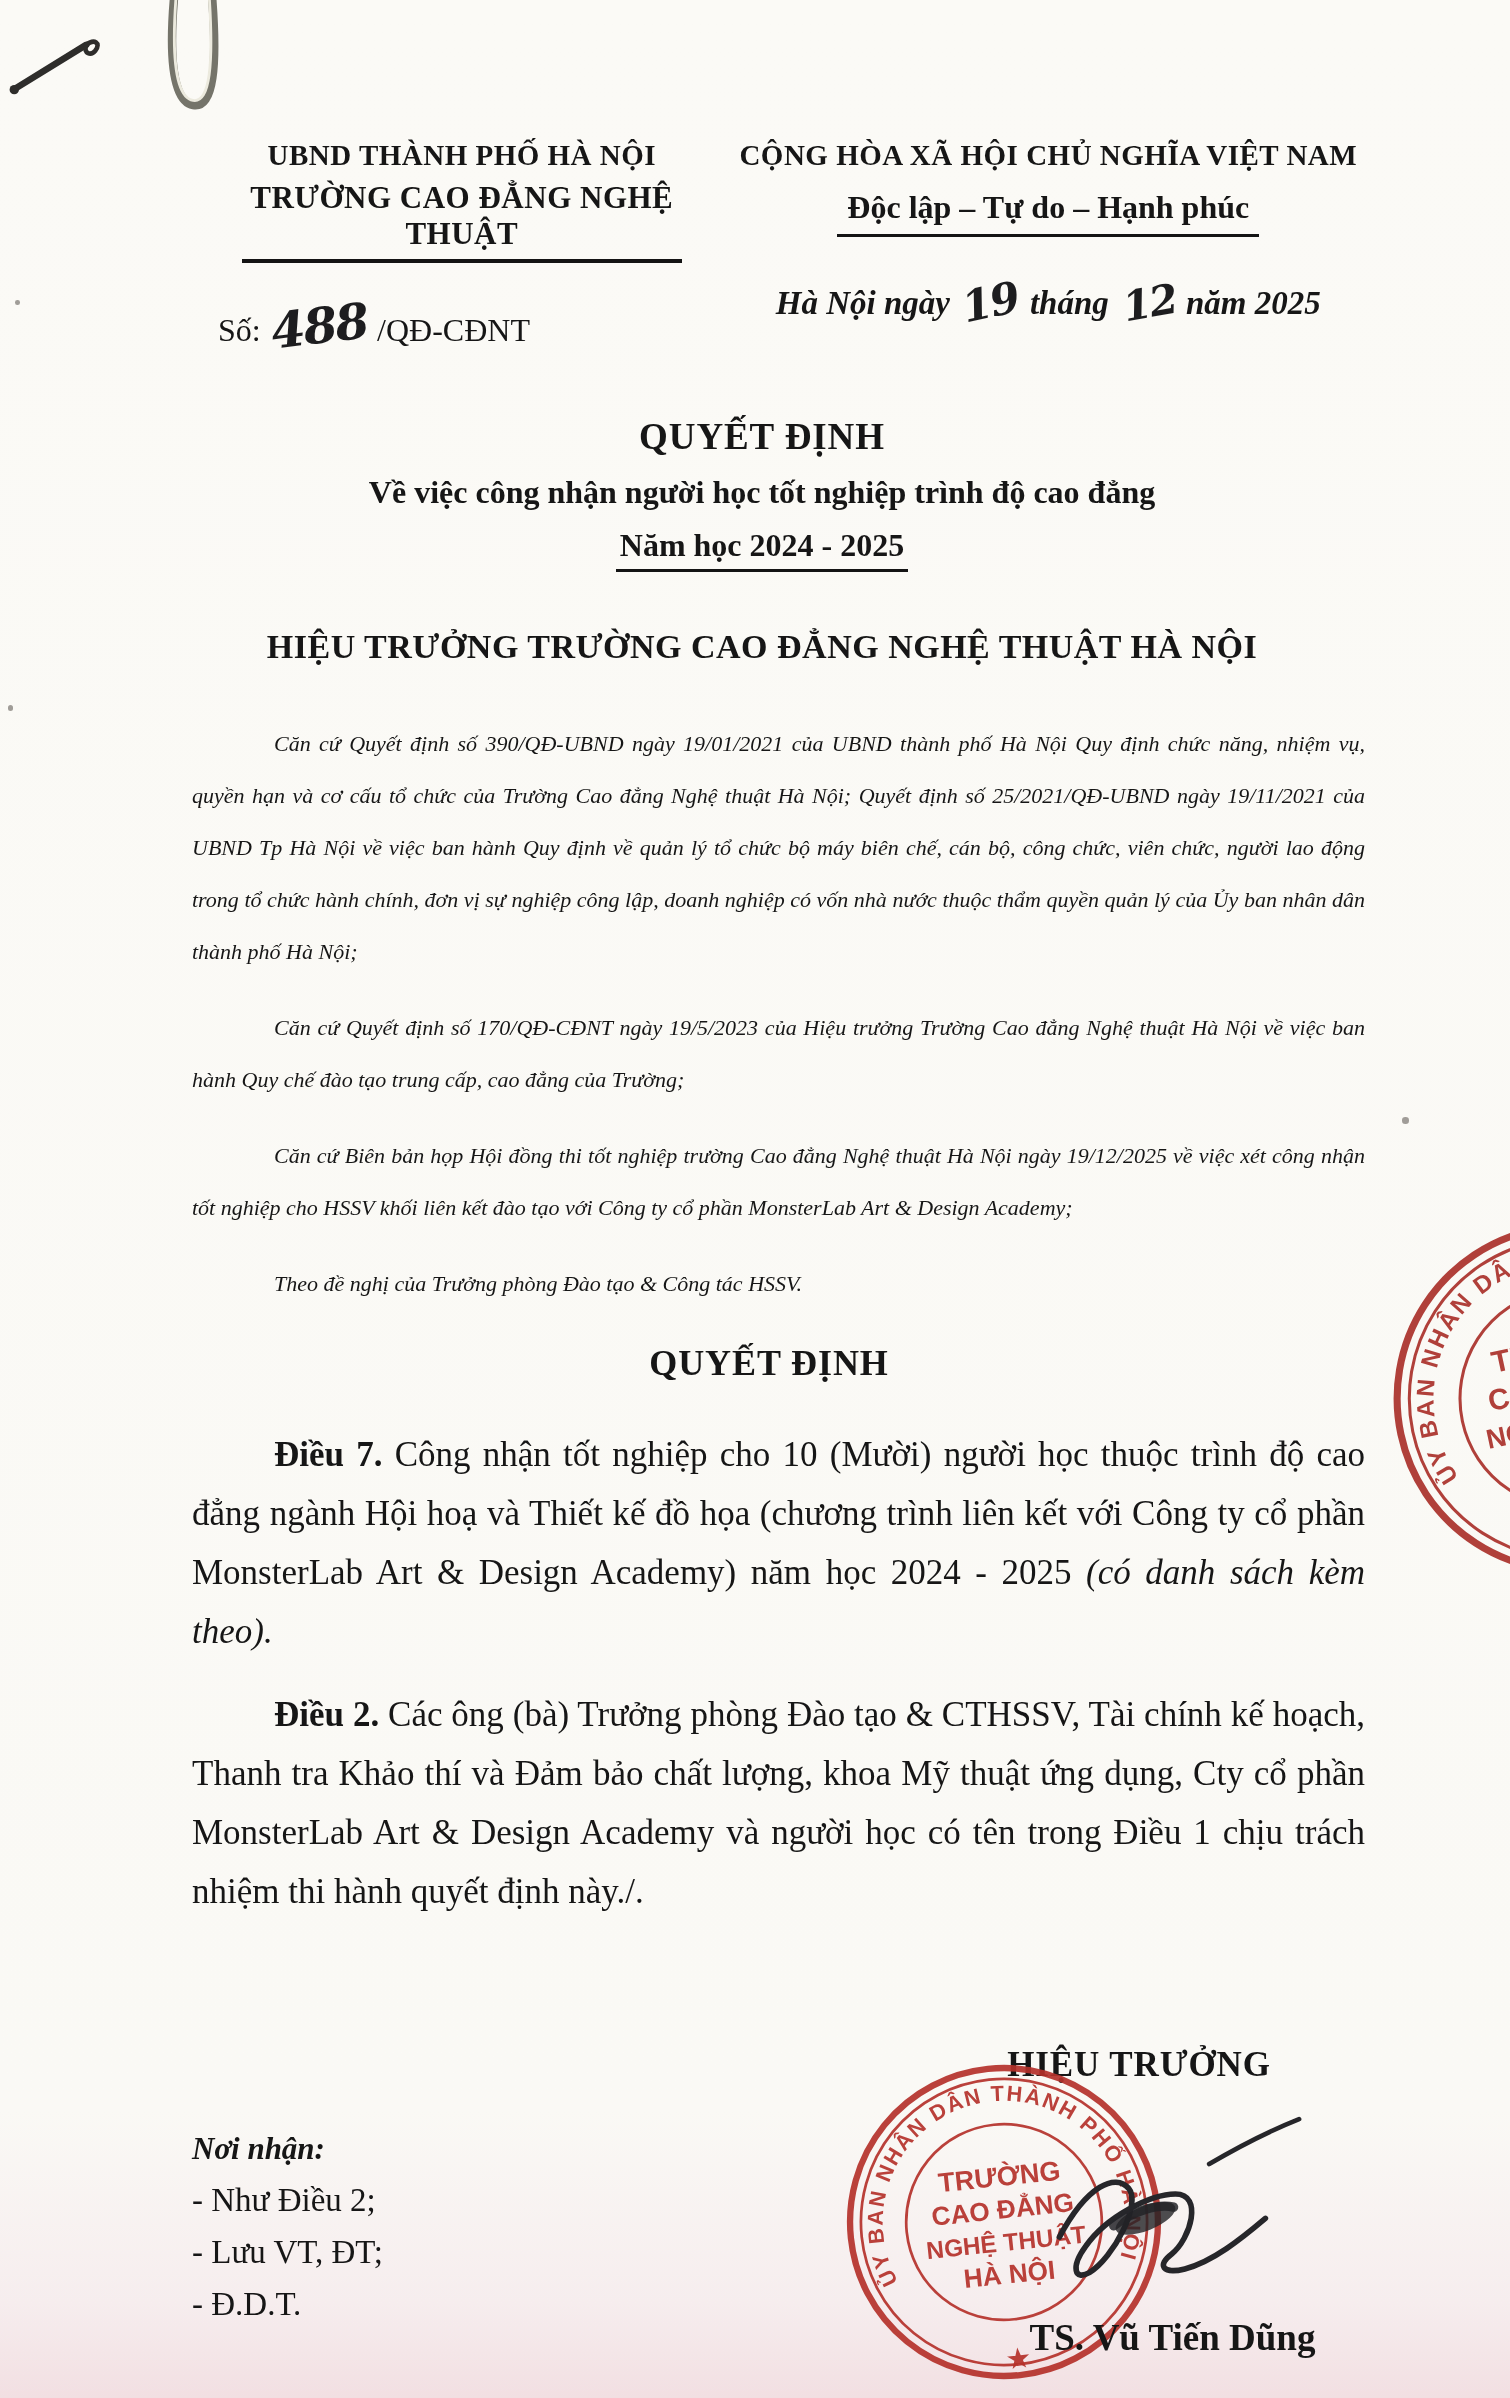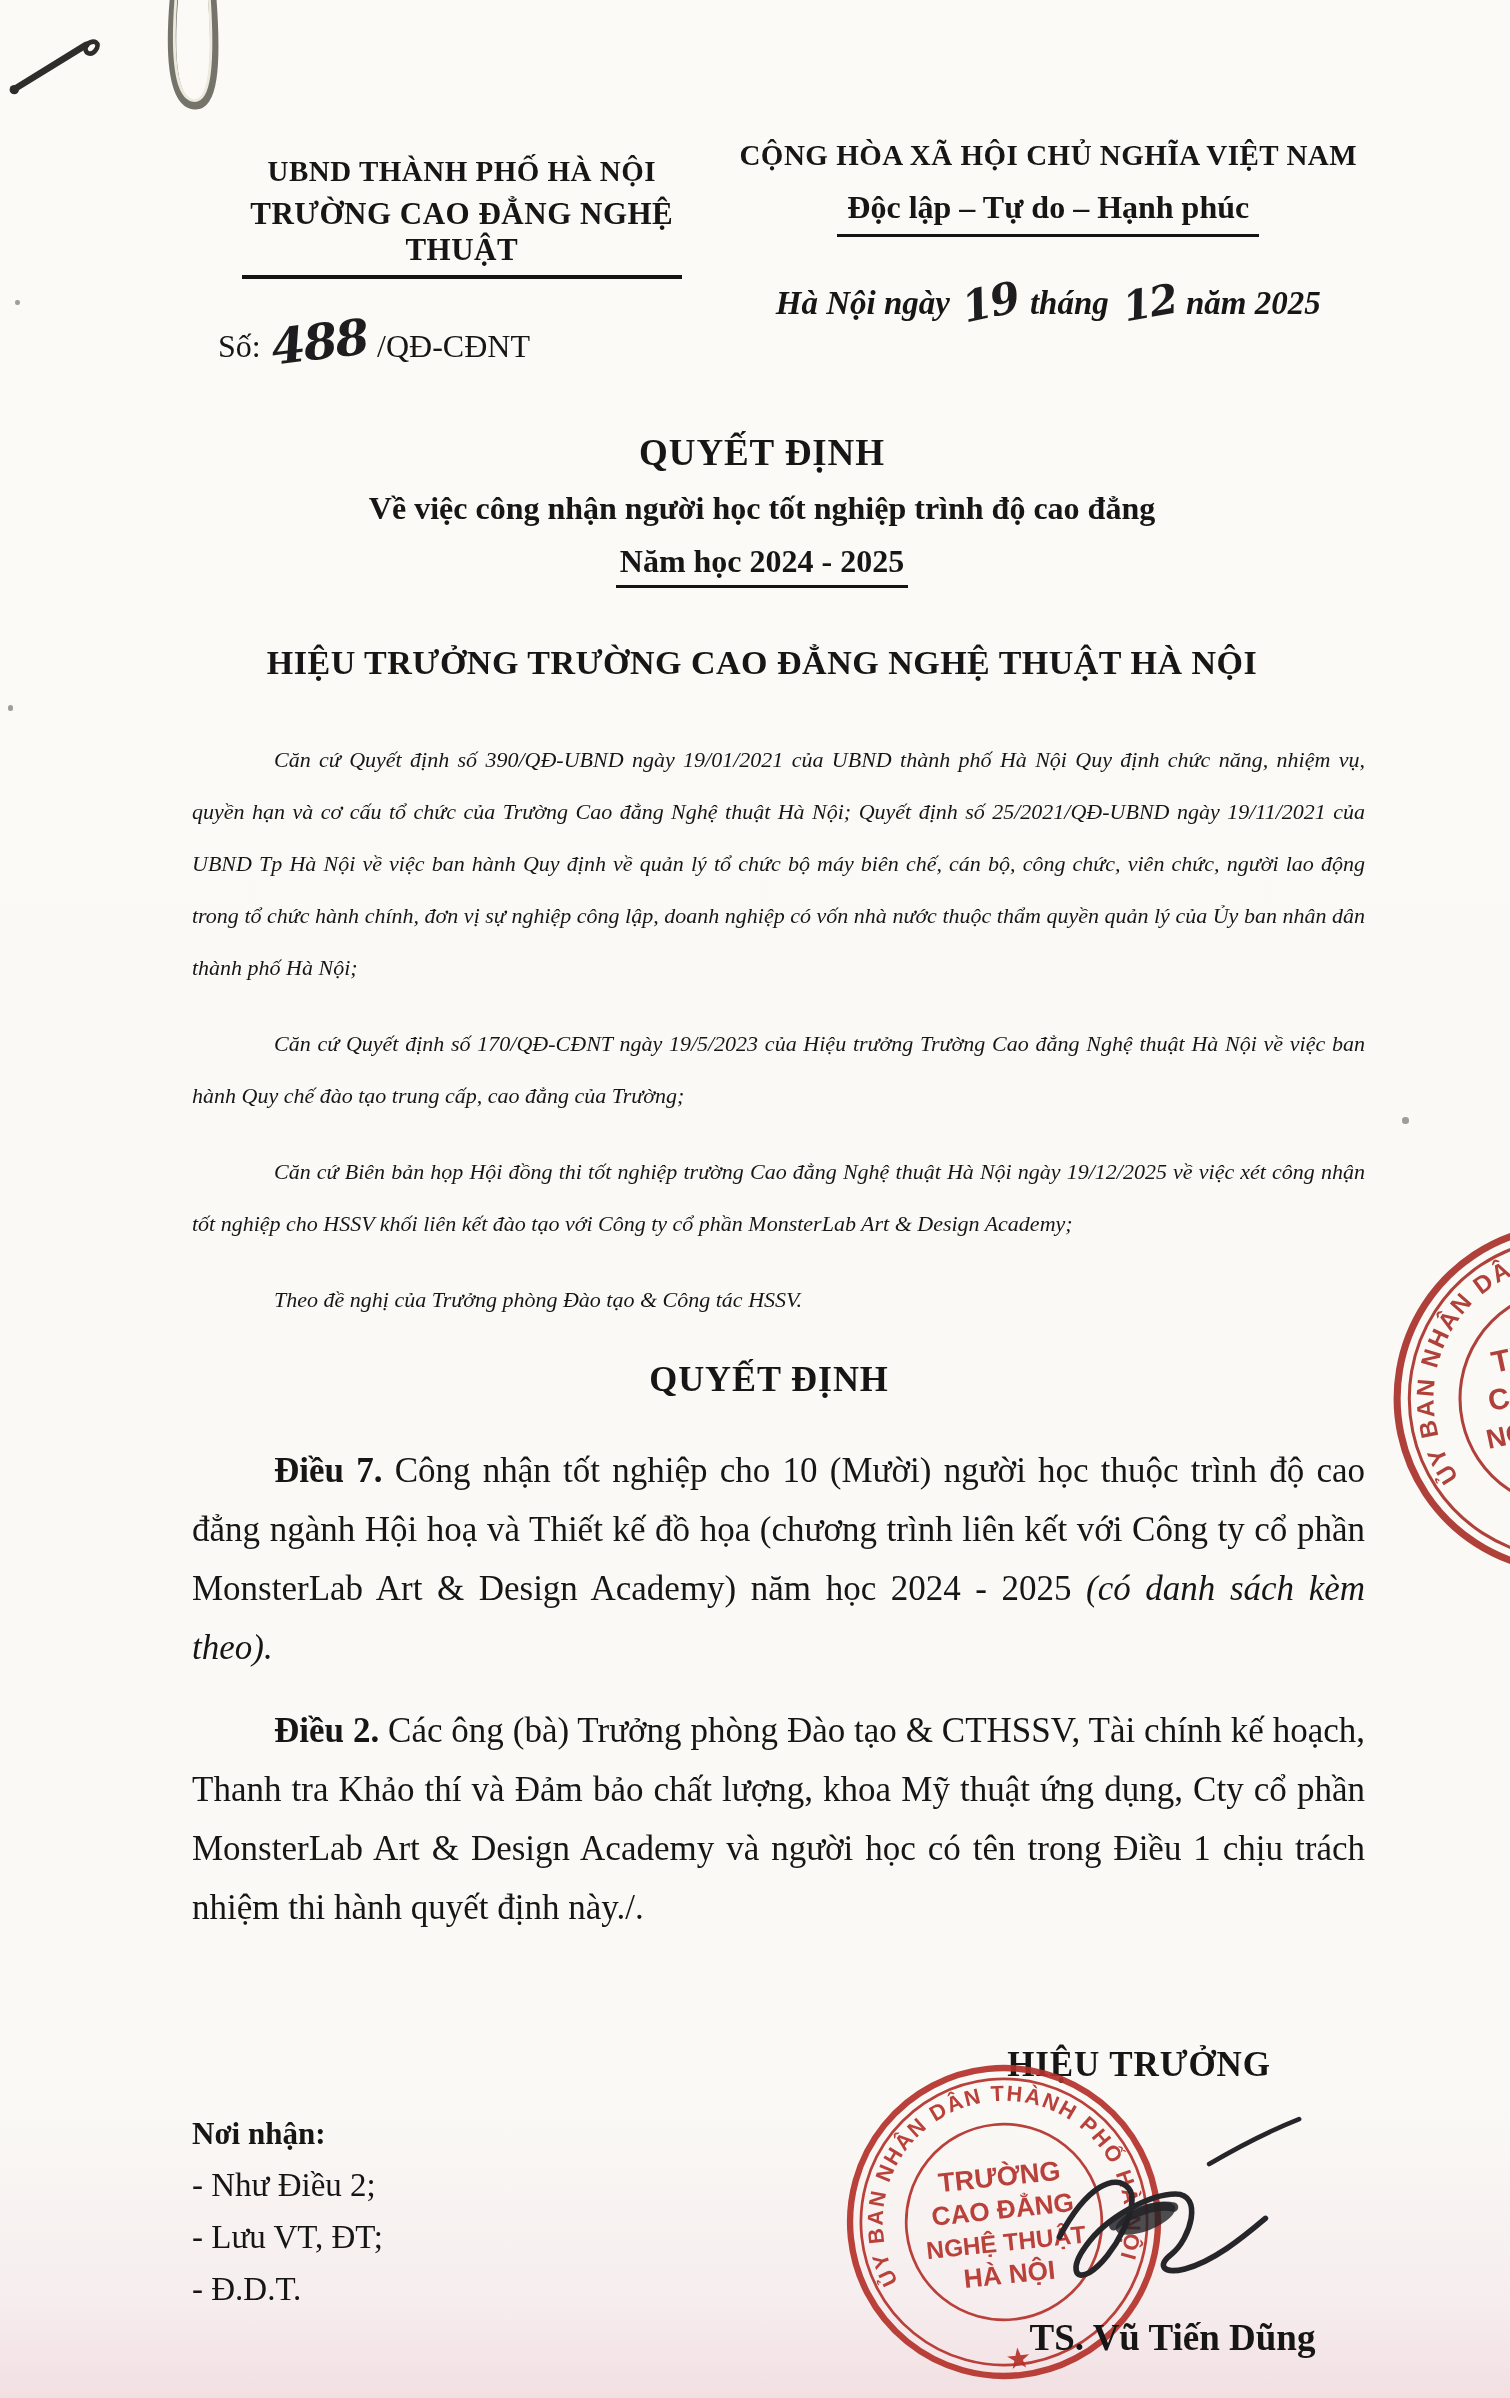--- a/index.html
+++ b/index.html
@@ -7,21 +7,21 @@
     position:relative;
     width:1510px;height:2399px;
     margin:0 auto;
     background:linear-gradient(180deg,#fbfaf6 0%,#faf9f5 88%,#f6edee 96%,#f2dfe2 100%);
     overflow:hidden;
     font-family:"Liberation Serif","DejaVu Serif",serif;
     color:#161616;
   }
   .content{position:absolute;left:192px;right:145px;top:139px;}
   .masthead{display:flex;}
-  .mh-left{flex:0 0 46%;text-align:center;margin-top:16px;}
+  .mh-left{flex:0 0 46%;text-align:center;}
   .mh-right{flex:0 0 54%;text-align:center;}
   .mh-l1{font-size:29px;font-weight:bold;letter-spacing:0.5px;}
   .mh-l2{font-size:31px;font-weight:bold;margin-top:7.5px;letter-spacing:0.5px;}
   .rule{height:3.7px;background:#141414;margin:7.5px auto 0;}
   .rule-left{width:440px;}
   .rule-right{width:422px;}
   .so-line{margin-top:32px;text-align:left;padding-left:26px;font-size:32px;}
   .hand{font-family:"DejaVu Serif",serif;font-style:italic;font-weight:bold;display:inline-block;color:#1d1d1f;}
   .hand-no{font-size:49px;transform:rotate(-7deg);letter-spacing:-1.9px;position:relative;top:1.9px;margin:0 1.9px;}
   .hand-day{font-size:43px;transform:rotate(-12deg);letter-spacing:-1.9px;position:relative;top:2.8px;margin:0 3.7px;}
@@ -35,21 +35,21 @@
   .doc-sub3{display:inline-block;border-bottom:3.7px solid #141414;padding:0 3.7px 5.6px;}
   .issuer{margin-top:56px;text-align:center;margin-left:-33px;font-size:34px;font-weight:bold;letter-spacing:0.5px;}
   .recitals{margin-top:52px;}
   .recital{font-style:italic;font-size:22px;line-height:52px;text-align:justify;text-indent:82px;margin:0 0 24px 0;}
   .decision-2{margin-top:32px;text-align:center;margin-left:-19px;font-size:36px;font-weight:bold;letter-spacing:0.9px;}
   .articles{margin-top:41px;}
   .article{font-size:35px;line-height:59px;text-align:justify;text-indent:82px;margin:0 0 24px 0;}
   .article b{font-weight:bold;}
   .article .it{font-style:italic;}
   .recipients{position:absolute;left:192px;top:2116px;}
-  .rcp-label{font-size:31px;font-weight:bold;}
+  .rcp-label{font-size:31px;font-weight:bold;font-style:italic;margin-top:15px;}
   .rcp-item{font-size:33px;margin-top:15px;}
   .sig-title{position:absolute;left:942px;top:2045px;width:394px;text-align:center;font-size:35px;font-weight:bold;letter-spacing:0.9px;}
   .sig-name{position:absolute;left:985px;top:2316px;width:375px;text-align:center;font-size:37px;font-weight:bold;}
   .stamp{position:absolute;}
   .stamp-main{left:841px;top:2059px;transform:rotate(-6deg);}
   .stamp-partial{left:1387px;top:1216px;transform:rotate(-12deg);}
   .sig-scrawl{position:absolute;left:1001px;top:2106px;}
   .clip{position:absolute;left:148px;top:0;}
   .penmark{position:absolute;left:3.7px;top:15px;}
   .speck{position:absolute;background:#55504a;border-radius:50%;opacity:.55;}

